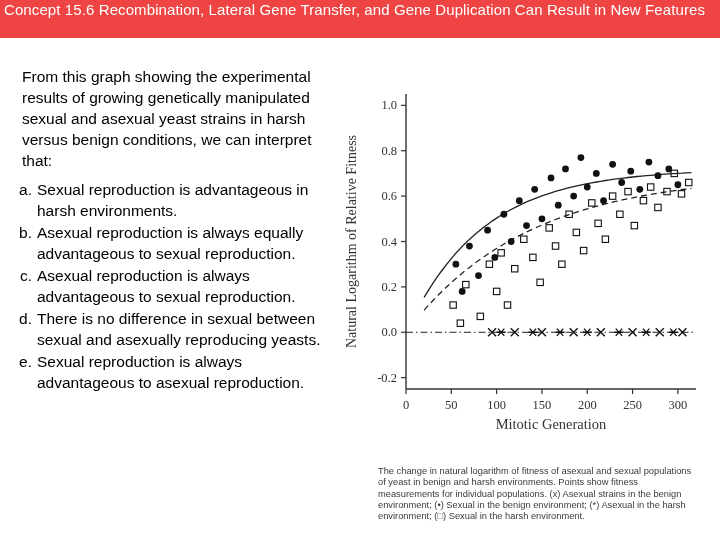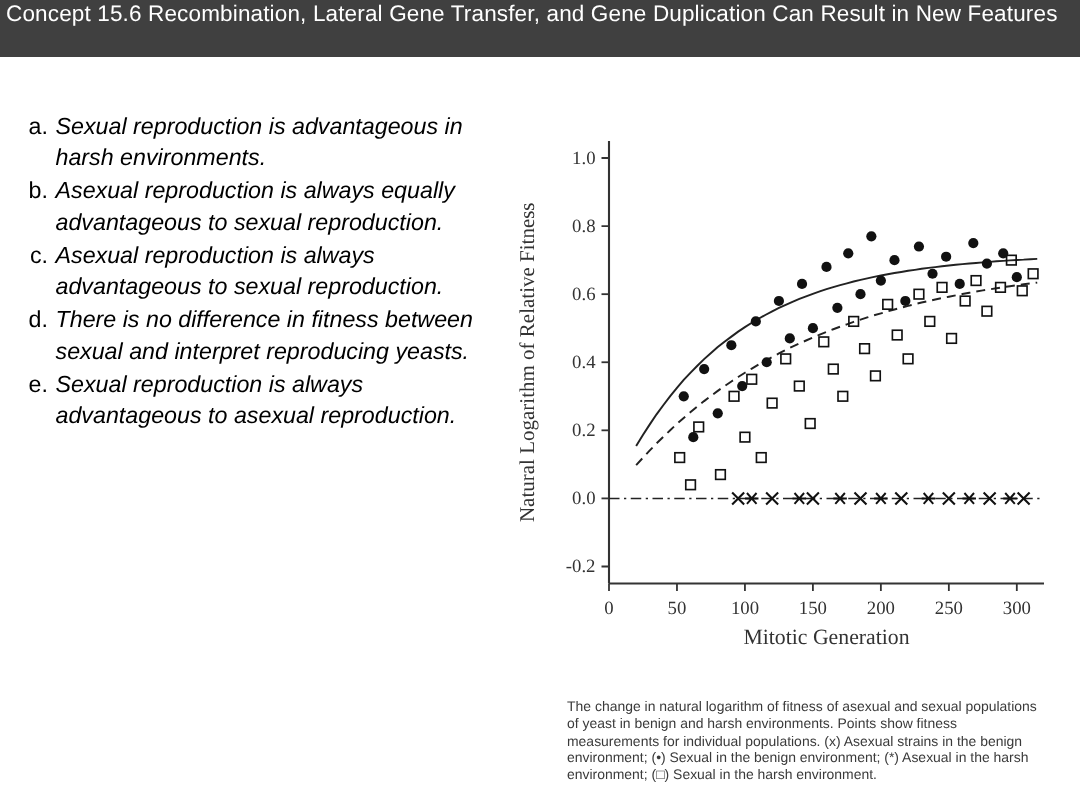--- a/index.html
+++ b/index.html
@@ -13,21 +13,21 @@
     font-family: "Liberation Sans", sans-serif;
     overflow: hidden;
     position: relative;
   }
   .title-bar {
     position: absolute;
     left: 0;
     top: 0;
     width: 720px;
     height: 38px;
-    background: #404040;
+    background: #ef4444;
     color: #ffffff;
     font-size: 15px;
     line-height: 18px;
     padding: 1px 4px 0 4px;
     box-sizing: border-box;
     letter-spacing: 0.1px;
   }
   .content {
     position: absolute;
     left: 0;
@@ -60,21 +60,20 @@
     margin-bottom: 1px;
   }
   .choice-letter {
     width: 18px;
     text-align: right;
     flex: 0 0 18px;
     padding-right: 5px;
   }
   .choice-text {
     flex: 1 1 auto;
-    font-style: italic;
   }
   
   .figure {
     position: absolute;
     left: 340px;
     top: 38px;
     width: 368px;
     height: 462px;
   }
   .plot-area {
@@ -99,37 +98,38 @@
 </head>
 <body>
 
 <div class="title-bar">
   <span>Concept 15.6  Recombination, Lateral Gene Transfer, and Gene Duplication Can Result in New Features</span>
 </div>
 
 <div class="content">
 
   <div class="left-col">
+    <div class="stem">From this graph showing the experimental results of growing genetically manipulated sexual and asexual yeast strains in harsh versus benign conditions, we can interpret that:</div>
 
     <div class="choices">
       <div class="choice">
         <span class="choice-letter">a.</span>
         <span class="choice-text">Sexual reproduction is advantageous in harsh environments.</span>
       </div>
       <div class="choice">
         <span class="choice-letter">b.</span>
         <span class="choice-text">Asexual reproduction is always equally advantageous to sexual reproduction.</span>
       </div>
       <div class="choice">
         <span class="choice-letter">c.</span>
         <span class="choice-text">Asexual reproduction is always advantageous to sexual reproduction.</span>
       </div>
       <div class="choice">
         <span class="choice-letter">d.</span>
-        <span class="choice-text">There is no difference in fitness between sexual and interpret reproducing yeasts.</span>
+        <span class="choice-text">There is no difference in sexual between sexual and asexually reproducing yeasts.</span>
       </div>
       <div class="choice">
         <span class="choice-letter">e.</span>
         <span class="choice-text">Sexual reproduction is always advantageous to asexual reproduction.</span>
       </div>
     </div>
   </div>
 
   <div class="figure">
     <div class="plot-area">

